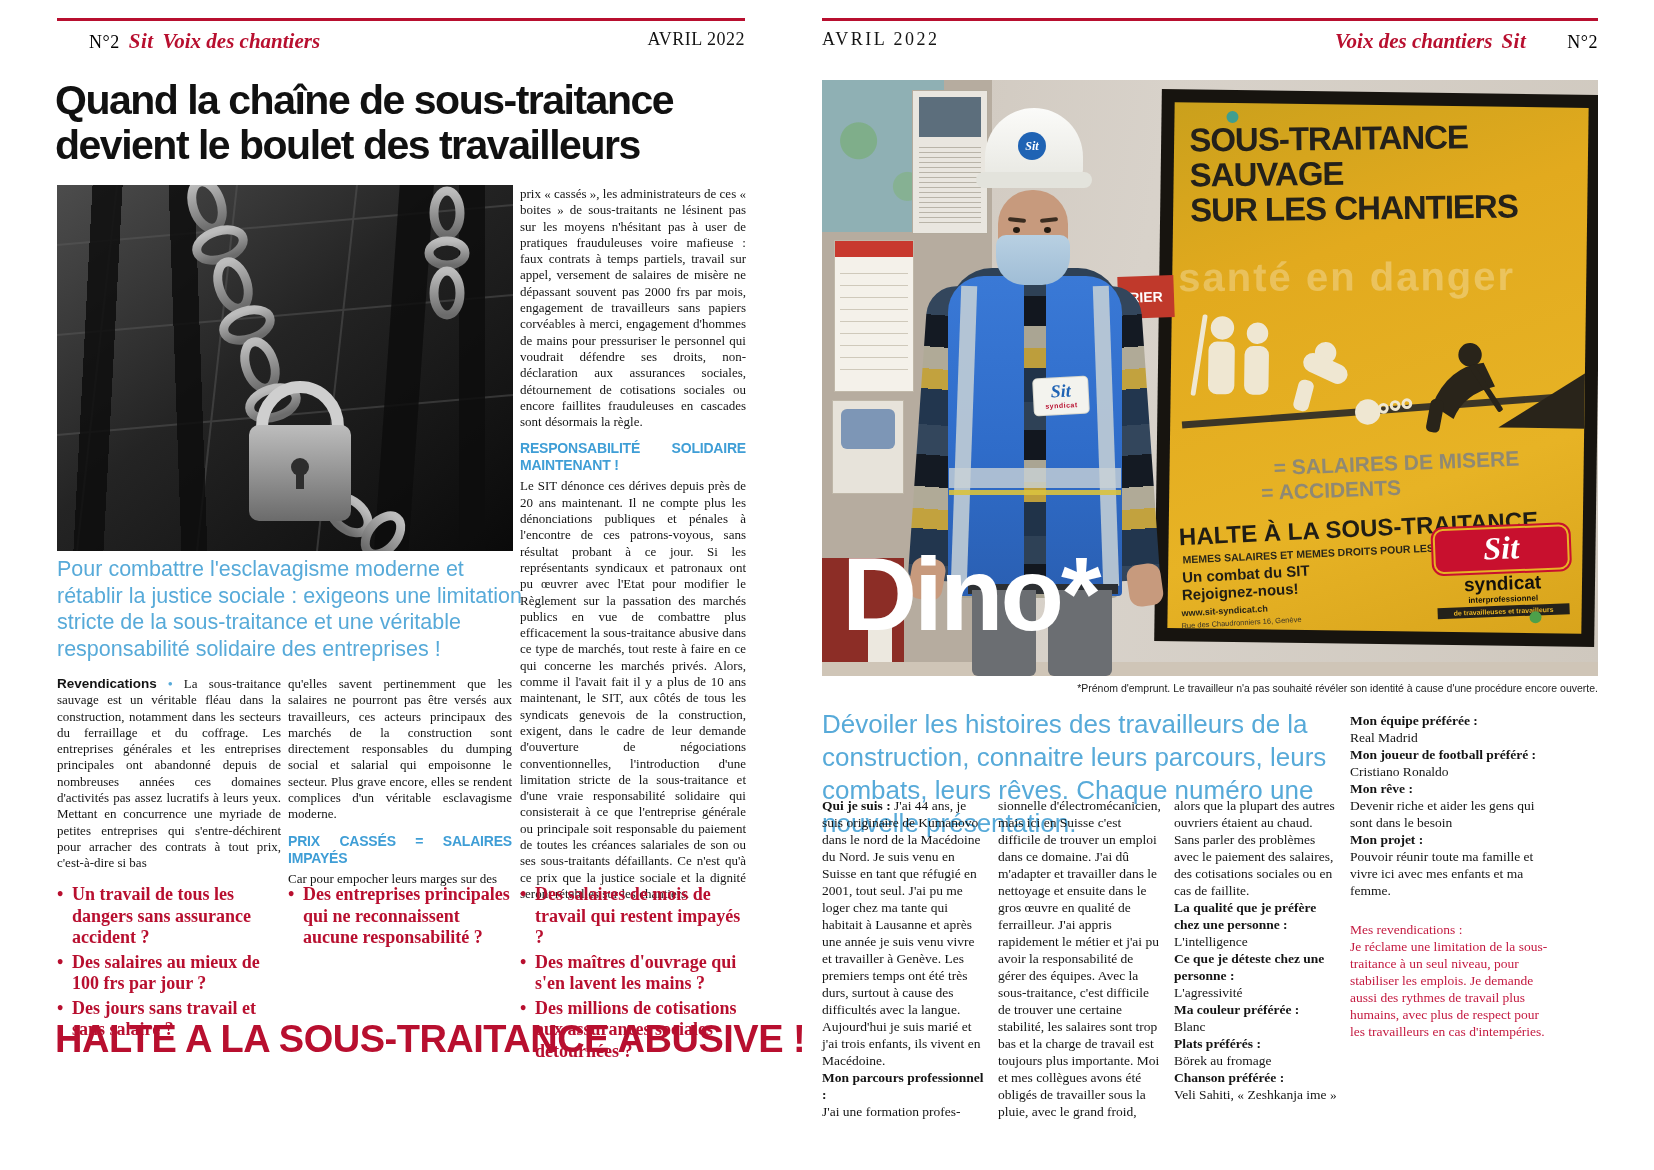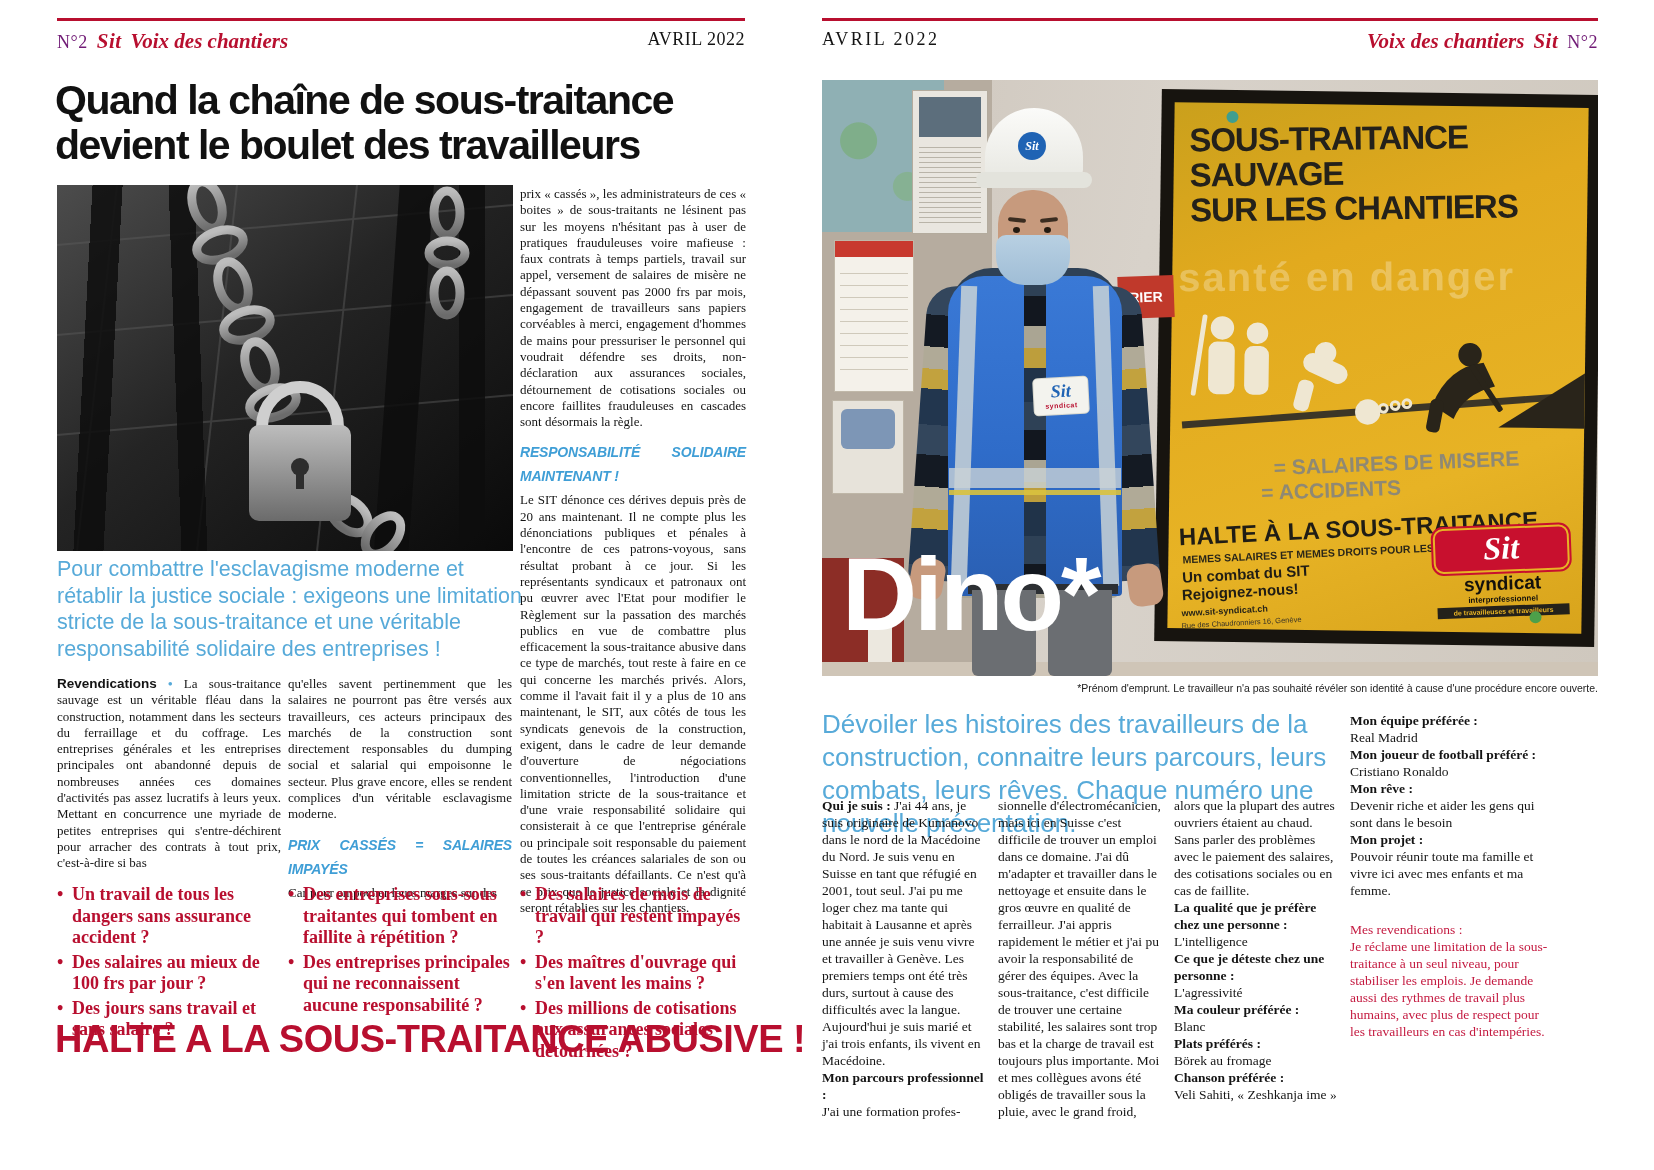--- a/index.html
+++ b/index.html
@@ -5,21 +5,21 @@
   html,body{margin:0;padding:0;background:#ffffff;}
   .spread{position:relative;width:1654px;height:1170px;background:#ffffff;overflow:hidden;
           font-family:"Liberation Serif",serif;color:#141414;}
   .abs{position:absolute;}
 
   
   .topline{height:3px;background:#b80f2f;}
   .tl-l{left:57px;top:18px;width:688px;}
   .tl-r{left:822px;top:18px;width:776px;}
   .hdr{top:29px;font-size:18px;letter-spacing:.5px;}
-  .issue{font-size:18px;color:#701a75;}
+  .issue{font-size:18px;color:#000000;margin-left:32px;}
   .sitword{font-style:italic;font-weight:bold;color:#b80f2f;font-size:21px;margin:0 4px;}
   .brand{font-style:italic;font-weight:bold;color:#b80f2f;font-size:21px;letter-spacing:0;}
   .date{letter-spacing:2.5px;font-size:18px;}
   .hdr-left{left:57px;}
   .hdr-date-l{left:500px;width:245px;text-align:right;}
   .hdr-date-r{left:822px;}
   .hdr-right{left:1250px;width:348px;text-align:right;}
 
   
   .headline{left:55px;top:78px;width:710px;font-family:"Liberation Sans",sans-serif;
@@ -28,21 +28,21 @@
   .standfirst{color:#57aad9;font-family:"Liberation Sans",sans-serif;font-weight:400;}
   .sf-l{left:57px;top:556px;width:478px;font-size:21.5px;line-height:1.24;}
   .bodycol{font-size:13px;line-height:16.3px;text-align:justify;}
   .colA{left:57px;top:676px;width:224px;}
   .colB{left:288px;top:676px;width:224px;}
   .colC{left:520px;top:186px;width:226px;}
   .bodycol p{margin:0 0 2px 0;}
   .leadword{font-family:"Liberation Sans",sans-serif;font-weight:bold;font-size:13.5px;}
   .bluedot{color:#57aad9;font-weight:bold;}
   .subhead{font-family:"Liberation Sans",sans-serif;font-weight:bold;color:#3f9ed6;
-           font-size:14px;line-height:24px;margin:10px 0 4px 0;letter-spacing:-.2px;font-style:italic;}
+           font-size:14px;line-height:17px;margin:10px 0 4px 0;letter-spacing:-.2px;}
   .redlist{list-style:none;margin:0;padding:0;}
   .redlist li{position:relative;padding-left:15px;margin-bottom:3px;color:#b80f2f;
               font-weight:bold;font-size:18px;line-height:21.5px;}
   .redlist li::before{content:"\2022";position:absolute;left:0;top:0;}
   .ulA{left:57px;top:884px;width:214px;}
   .ulB{left:288px;top:884px;width:222px;}
   .ulC{left:520px;top:884px;width:230px;}
   .banner{left:55px;top:1018px;font-family:"Liberation Sans",sans-serif;font-weight:800;
           font-size:38px;letter-spacing:-.5px;color:#b80f2f;white-space:nowrap;}
 
@@ -239,21 +239,20 @@
     <h3 class="subhead">RESPONSABILITÉ SOLIDAIRE MAINTENANT !</h3>
     <p>Le SIT dénonce ces dérives depuis près de 20 ans maintenant. Il ne compte plus les dénonciations publiques et pénales à l'encontre de ces patrons-voyous, sans résultat probant à ce jour. Si les représentants syndicaux et patronaux ont pu œuvrer avec l'Etat pour modifier le Règlement sur la passation des marchés publics en vue de combattre plus efficacement la sous-traitance abusive dans ce type de marchés, tout reste à faire en ce qui concerne les marchés privés. Alors, comme il l'avait fait il y a plus de 10 ans maintenant, le SIT, aux côtés de tous les syndicats genevois de la construction, exigent, dans le cadre de leur demande d'ouverture de négociations conventionnelles, l'introduction d'une limitation stricte de la sous-traitance et d'une vraie responsabilité solidaire qui consisterait à ce que l'entreprise générale ou principale soit responsable du paiement de toutes les créances salariales de son ou ses sous-traitants défaillants. Ce n'est qu'à ce prix que la justice sociale et la dignité seront rétablies sur les chantiers.</p>
   </div>
 
   <ul class="abs redlist ulA">
     <li>Un travail de tous les dangers sans assurance accident ?</li>
     <li>Des salaires au mieux de 100 frs par jour ?</li>
     <li>Des jours sans travail et sans salaire ?</li>
   </ul>
   <ul class="abs redlist ulB">
-    <li>Des entreprises sous-sous traitantes qui tombent en faillite à répétition ?</li>
     <li>Des entreprises principales qui ne reconnaissent aucune responsabilité ?</li>
   </ul>
   <ul class="abs redlist ulC">
     <li>Des salaires de mois de travail qui restent impayés ?</li>
     <li>Des maîtres d'ouvrage qui s'en lavent les mains ?</li>
     <li>Des millions de cotisations aux assurances sociales détournées ?</li>
   </ul>
 
   <div class="abs banner">HALTE A LA SOUS-TRAITANCE ABUSIVE !</div>
 

